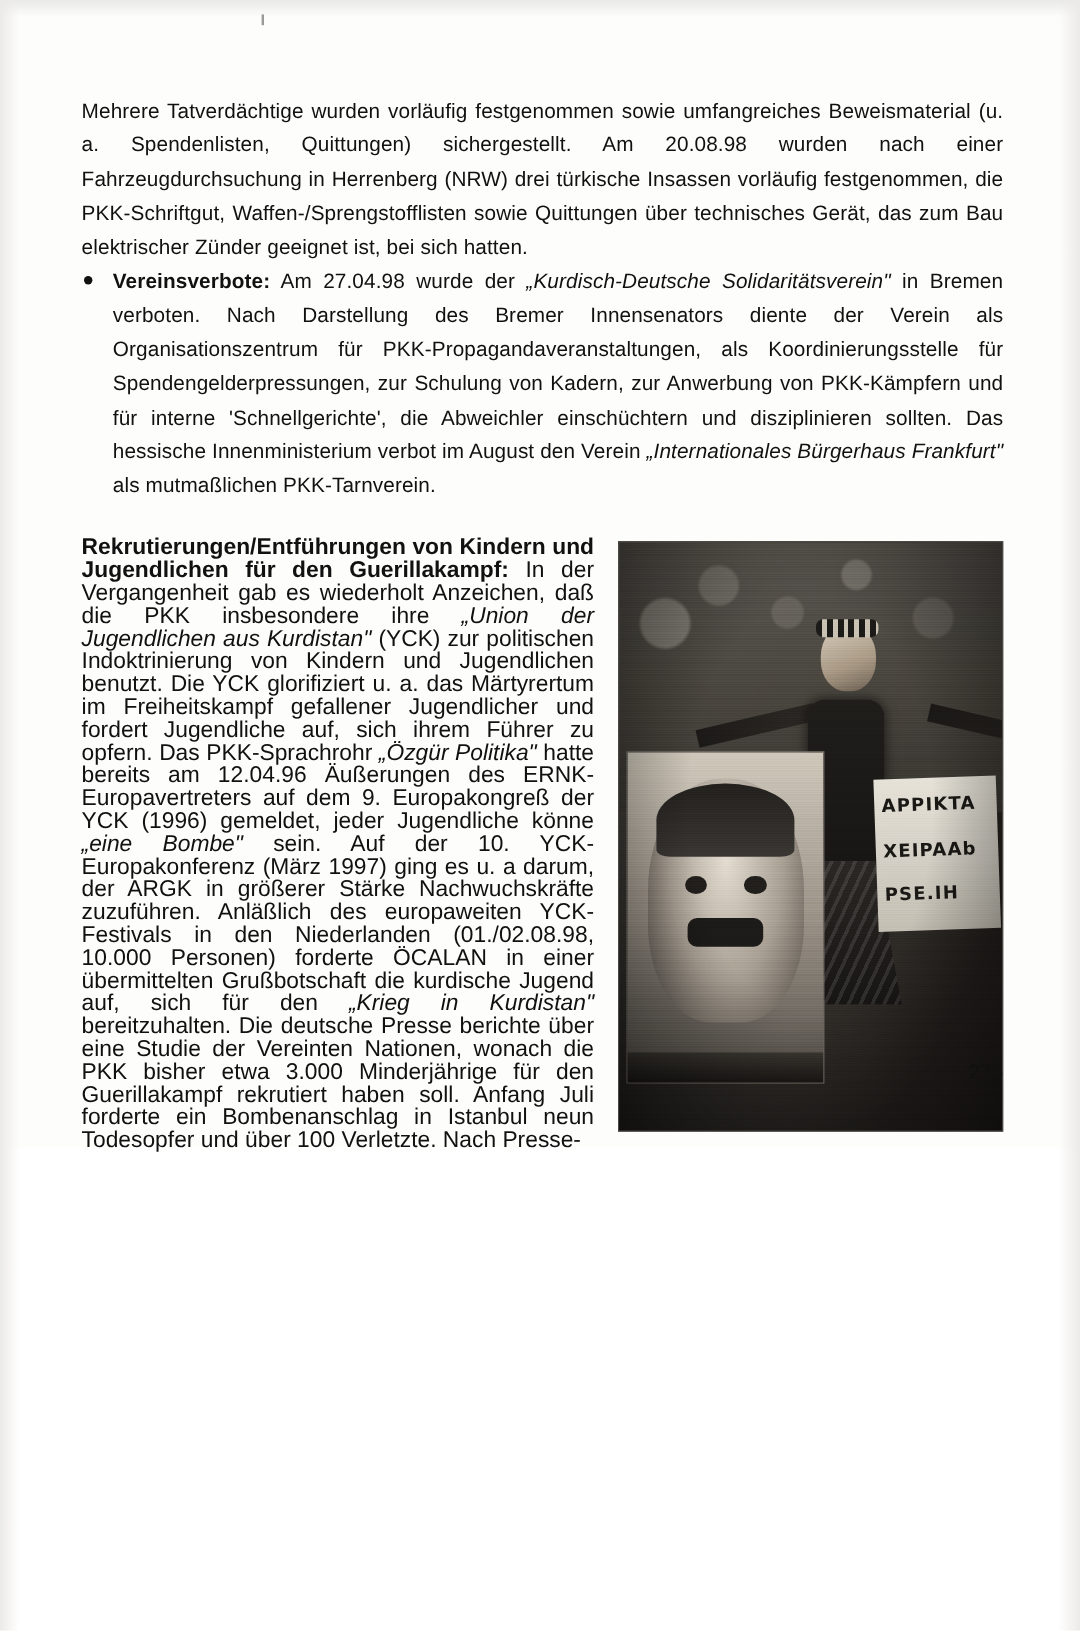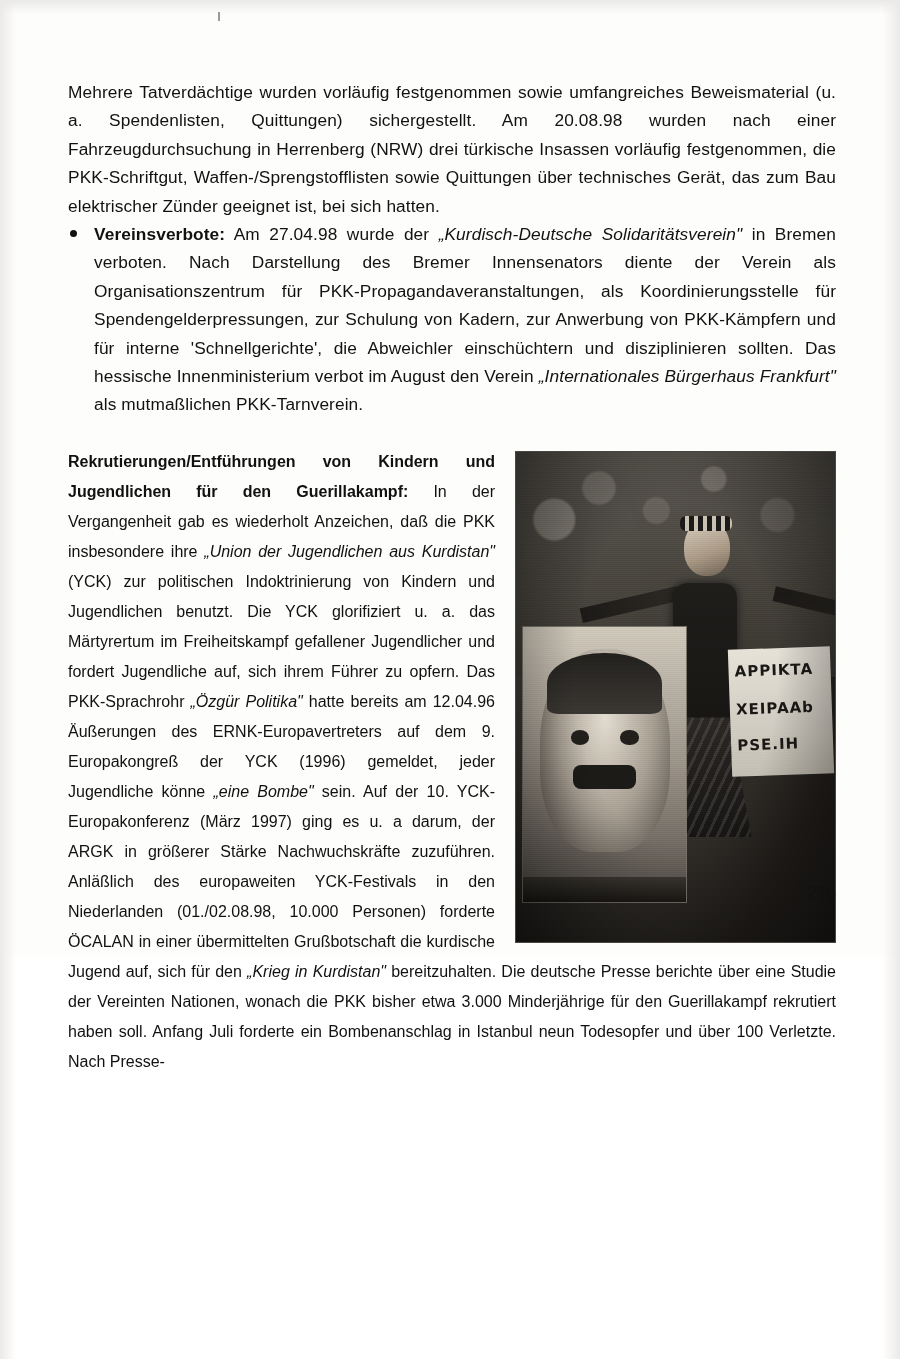--- a/index.html
+++ b/index.html
@@ -94,22 +94,22 @@
     width: 319px;
     height: 490px;
     margin: 4px 0 6px 20px;
     position: relative;
     overflow: hidden;
     background: #2a2724;
     border: 1px solid #4a4742;
   }
 
   .wrap-text {
-    font-size: 16px;
-    line-height: 30px;
+    font-size: 19px;
+    line-height: 19px;
     text-align: justify;
     color: #111;
   }
   .wrap-text .lead { font-weight: bold; }
 
   .page-number {
     position: absolute;
     right: 64px;
     bottom: 52px;
     font-size: 17.5px;

